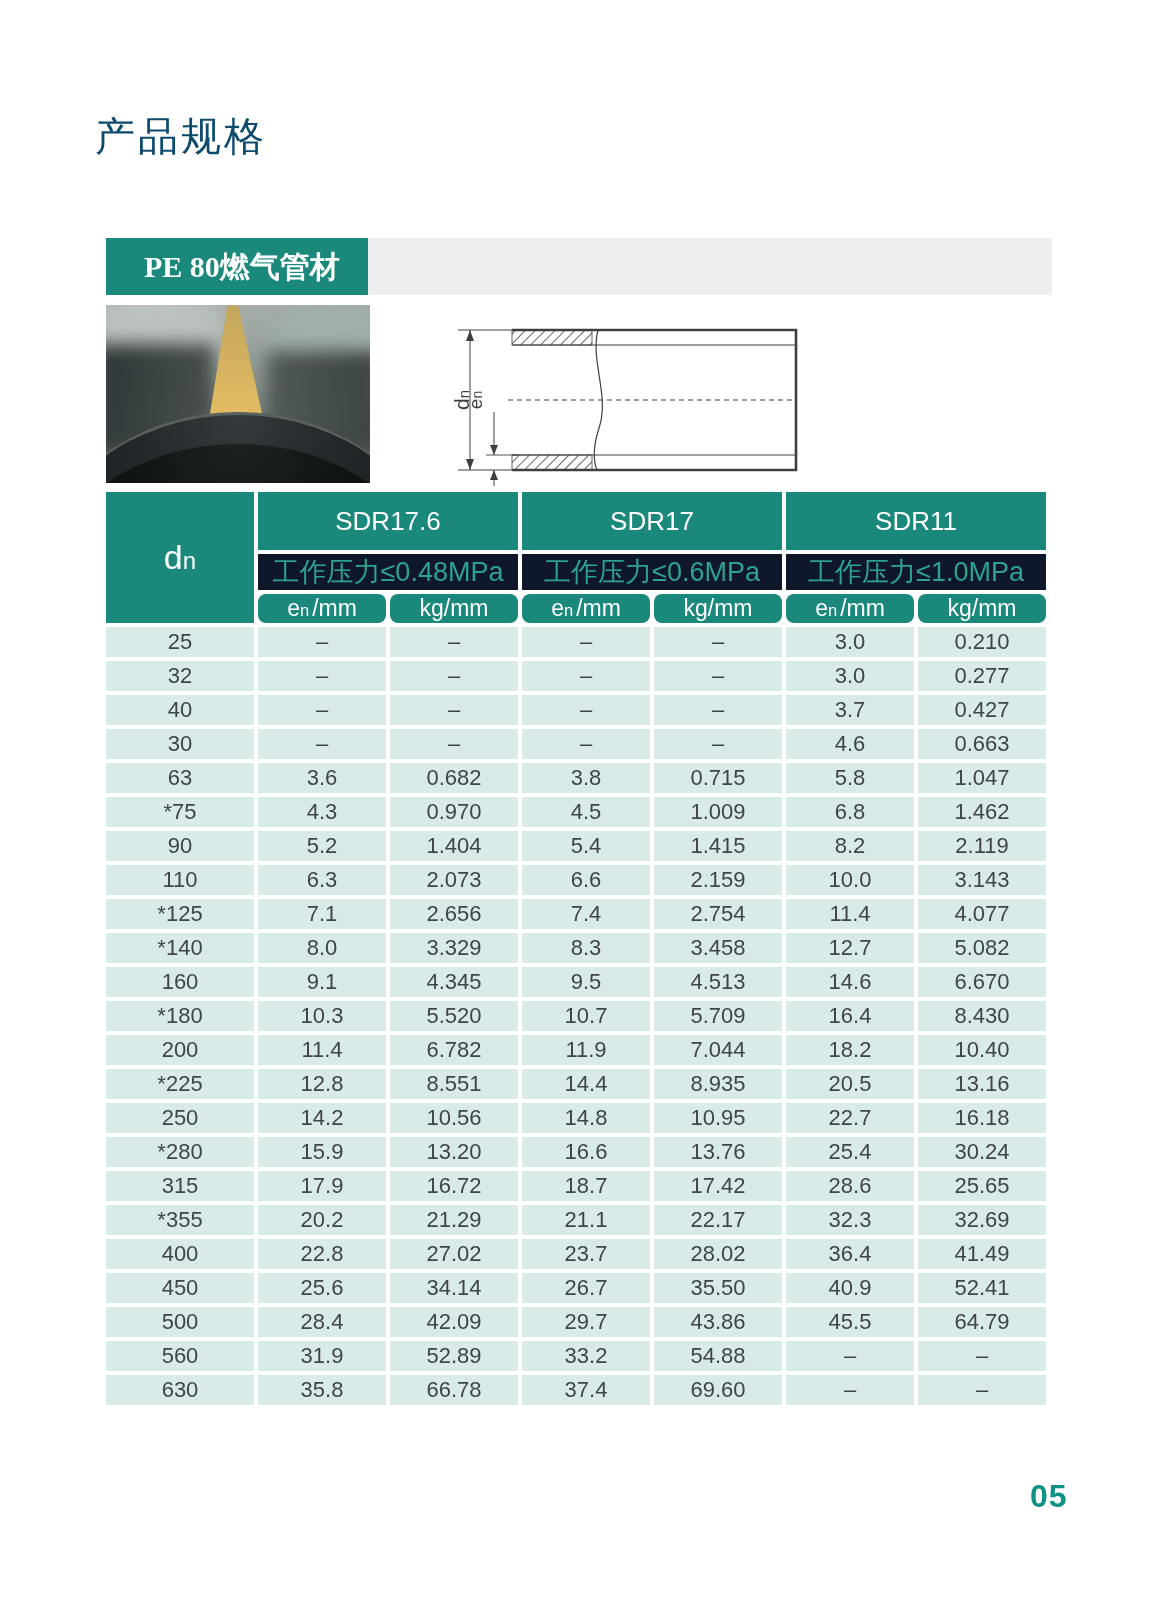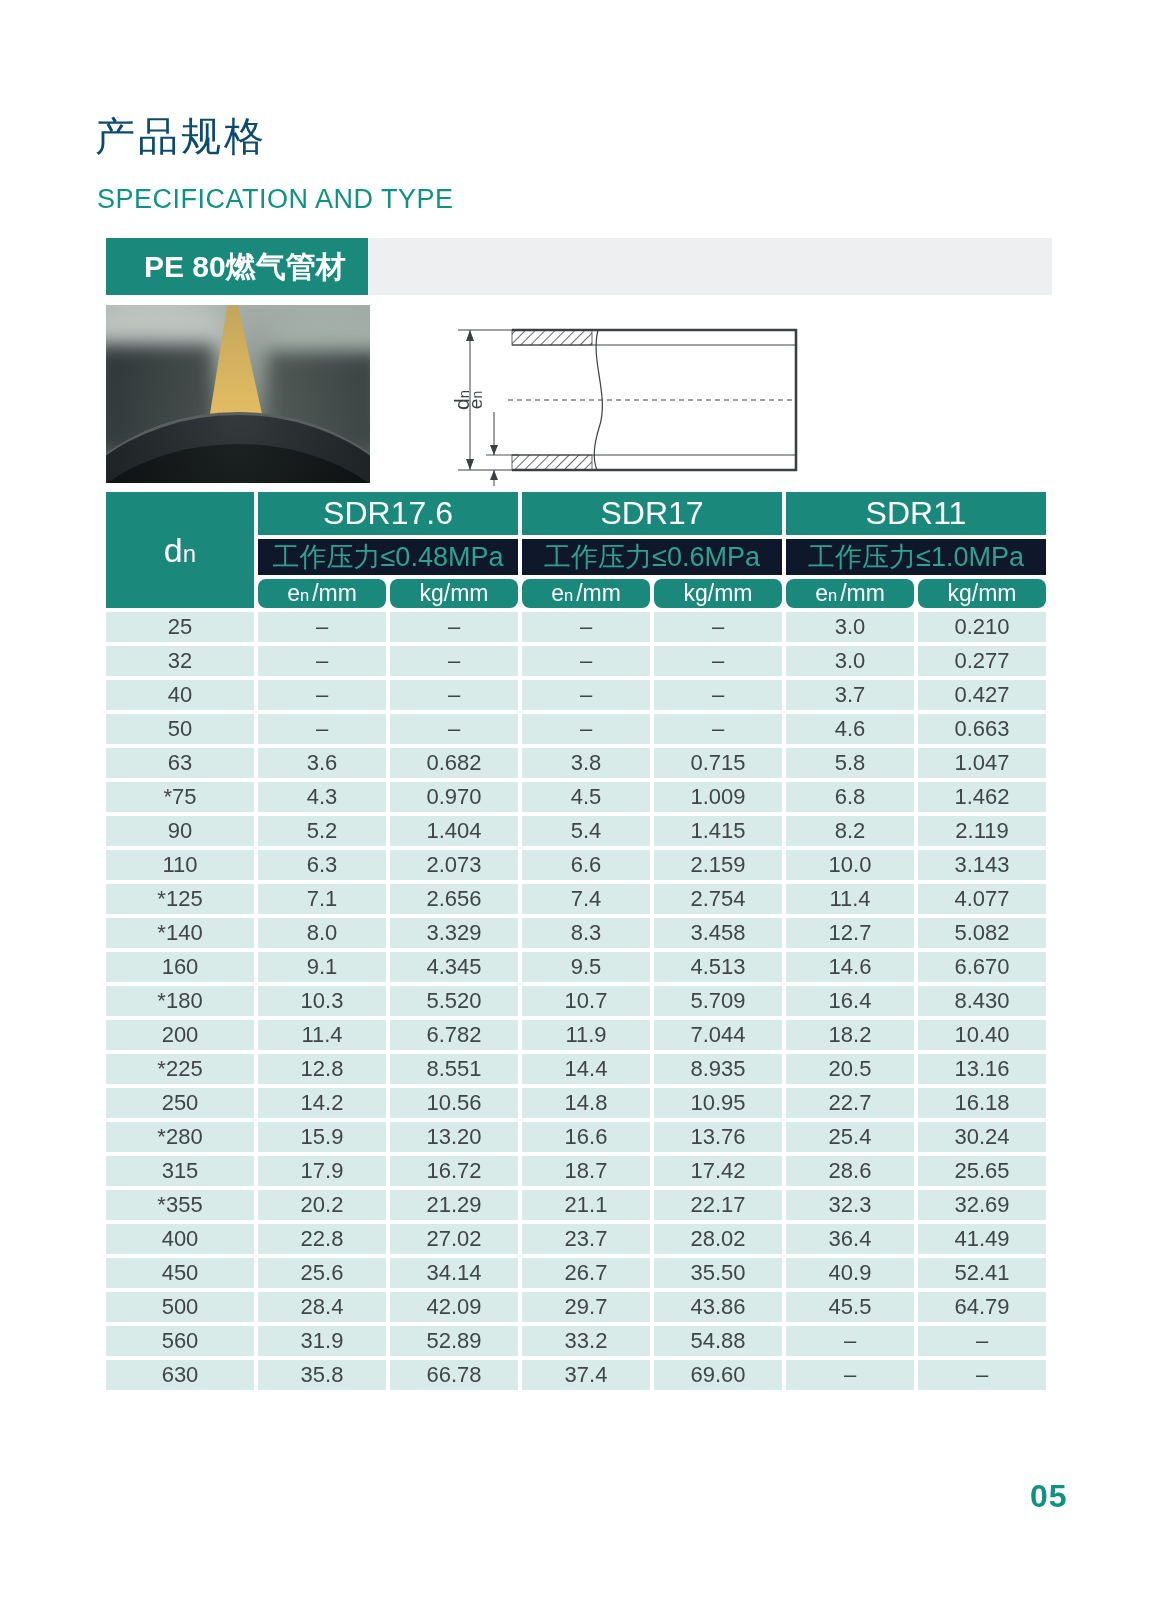--- a/index.html
+++ b/index.html
@@ -17,21 +17,21 @@
     font-size:27px;color:#0e9383;letter-spacing:0.5px;
   }
   
   .banner{
     position:absolute;left:106px;top:238px;width:946px;height:57px;
     background:#edeff0;
   }
   .banner-teal{
     position:absolute;left:0;top:0;height:57px;width:262px;
     background:#1a897c;color:#ffffff;font-size:30px;font-weight:bold;
-    line-height:57px;padding-left:38px;box-sizing:border-box;white-space:nowrap;
+    line-height:57px;padding-left:38px;box-sizing:border-box;white-space:nowrap;font-family:Liberation Serif, serif;
   }
   
   .photo{
     position:absolute;left:106px;top:305px;width:264px;height:178px;overflow:hidden;
     background:linear-gradient(175deg,#aab2ae 0%,#99a29d 25%,#87918b 50%,#6e7973 75%,#5a655f 100%);
   }
   .photo .blob1{position:absolute;left:-25px;top:-15px;width:150px;height:95px;background:#bcc4c0;filter:blur(14px);border-radius:50%;}
   .photo .blob2{position:absolute;right:-25px;top:-5px;width:130px;height:100px;background:#a3afa9;filter:blur(14px);border-radius:50%;}
   .photo .darkL{position:absolute;left:-12px;top:22%;width:46%;height:62%;background:linear-gradient(100deg,#2d3436,#4a5250);filter:blur(9px);}
   .photo .darkR{position:absolute;right:-12px;top:26%;width:44%;height:58%;background:linear-gradient(260deg,#384040,#555d5a);filter:blur(9px);}
@@ -54,41 +54,40 @@
   }
   
   .diagram{position:absolute;left:450px;top:316px;}
   
   table.spec{
     position:absolute;left:102px;top:488px;
     border-collapse:separate;border-spacing:4px;table-layout:fixed;
   }
   table.spec td{text-align:center;vertical-align:middle;padding:0;}
   .teal-cell{background:#1a897c;color:#ffffff;}
-  .sdr{font-size:32px;height:43px;}
+  .sdr{font-size:26px;height:58px;}
   .mint-cell{background:#0f172a;color:#2da294;font-size:27px;height:27px;}
   .unit{font-size:23px;height:29px;border-radius:8px;}
   .dn-head{font-size:34px;}
   .dn-head .sub{font-size:24px;}
   .sub{font-size:0.72em;}
   .unit .sub{margin-right:3px;}
   td.cell{background:#d9ebe8;color:#3f4548;font-size:22px;height:30px;}
   
   .notes{position:absolute;left:106px;top:1406px;font-size:19px;color:#5a5a5a;line-height:31px;}
   .notes .indent{padding-left:38px;}
   
   .pagenum{position:absolute;left:1030px;top:1478px;font-size:32px;font-weight:bold;color:#0e9383;letter-spacing:1px;}
 </style>
 </head>
 <body>
 
 <div class="page">
 
   <h1 class="title">产品规格</h1>
-  <div class="subtitle">SPECIFICATION AND TYPE</div>
 
   <div class="banner">
     <div class="banner-teal">PE 80燃气管材</div>
   </div>
 
   <div class="photo">
     <div class="blob1"></div>
     <div class="blob2"></div>
     <div class="darkL"></div>
     <div class="darkR"></div>
@@ -181,21 +180,21 @@
         <tr>
           <td class="cell">40</td>
           <td class="cell">–</td>
           <td class="cell">–</td>
           <td class="cell">–</td>
           <td class="cell">–</td>
           <td class="cell">3.7</td>
           <td class="cell">0.427</td>
         </tr>
         <tr>
-          <td class="cell">50</td>
+          <td class="cell">30</td>
           <td class="cell">–</td>
           <td class="cell">–</td>
           <td class="cell">–</td>
           <td class="cell">–</td>
           <td class="cell">4.6</td>
           <td class="cell">0.663</td>
         </tr>
         <tr>
           <td class="cell">63</td>
           <td class="cell">3.6</td>

